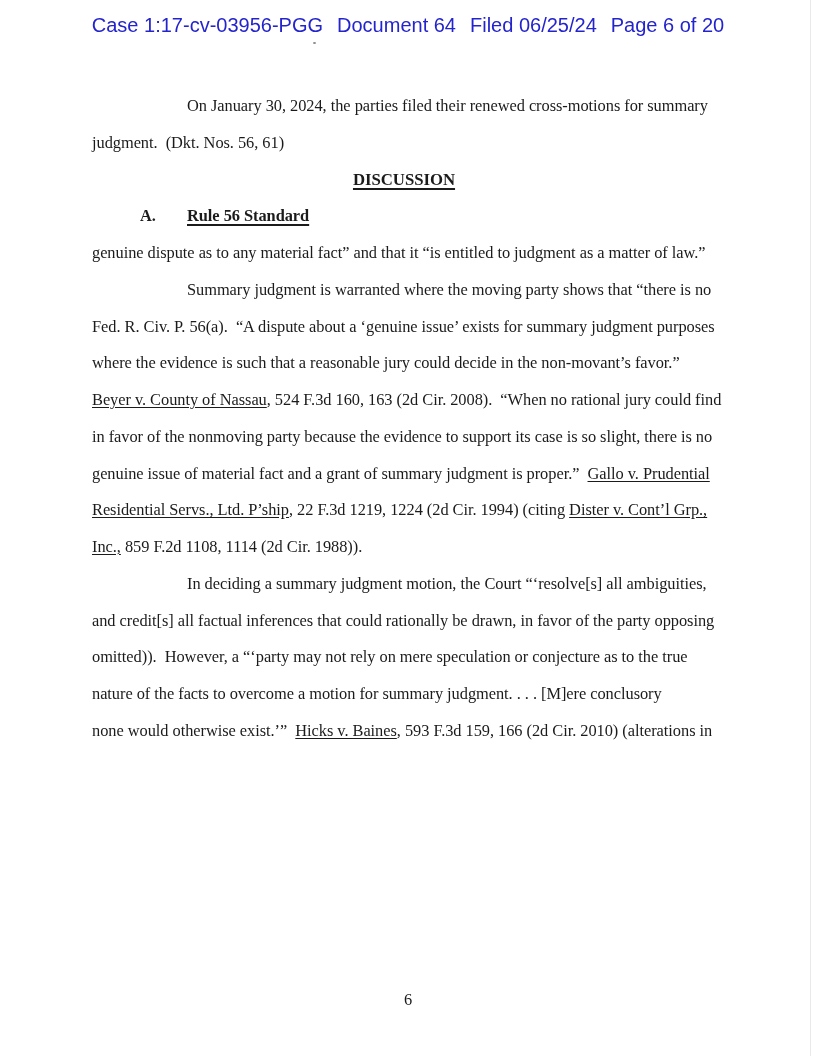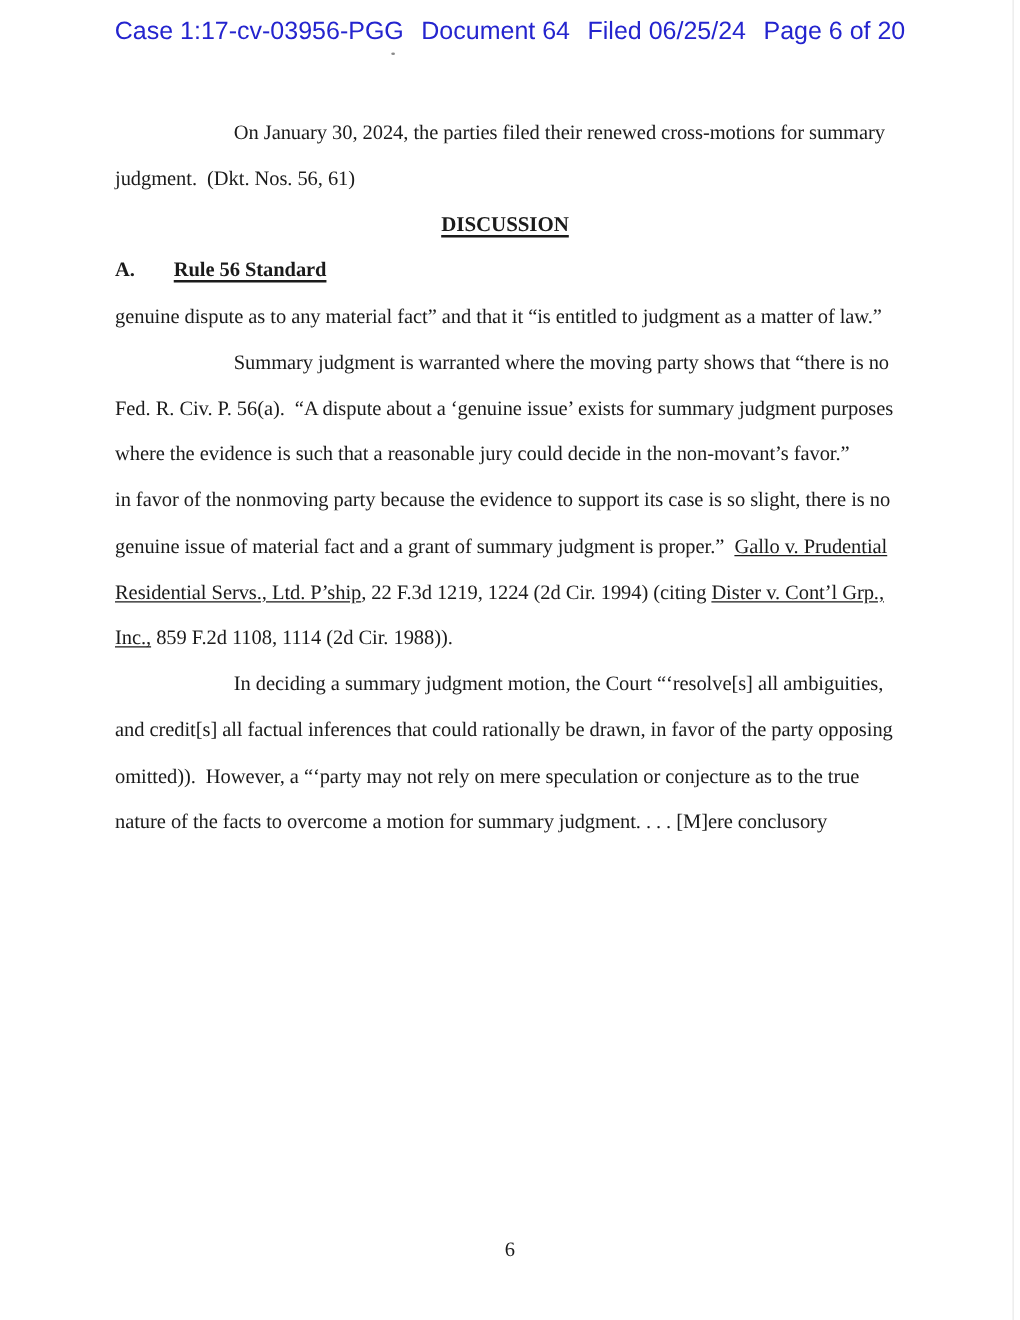--- a/index.html
+++ b/index.html
@@ -69,21 +69,21 @@
     text-decoration: underline;
     text-underline-offset: 2px;
   }
   .u2 {
     text-decoration: underline;
     text-underline-offset: 3px;
     text-decoration-thickness: 1.5px;
   }
   .heading-center { text-align: center; font-size: 16.8px; }
   .num  { display: inline-block; width: 48px; }
-  .sub  { }
+  .sub  { margin-left: 48px; }
   .num2 { display: inline-block; width: 47px; }
   .footer {
     position: absolute;
     top: 988px;
     left: 0;
     width: 100%;
     text-align: center;
     font-size: 16.4px;
     line-height: 24px;
     color: #1b1b1b;
@@ -113,31 +113,33 @@
     <div class="ln heading-center"><span class="b u2">DISCUSSION</span></div>
 
 
     <div class="ln sub"><span class="b num2">A.</span><span class="b u2">Rule 56 Standard</span></div>
 
     <div class="para">
         <div class="ln"><span>genuine dispute as to any material fact” and that it “is entitled to judgment as a matter of law.”</span></div>
         <div class="ln indent"><span>Summary judgment is warranted where the moving party shows that “there is no</span></div>
         <div class="ln"><span>Fed. R. Civ. P. 56(a).  “A dispute about a ‘genuine issue’ exists for summary judgment purposes</span></div>
         <div class="ln"><span>where the evidence is such that a reasonable jury could decide in the non-movant’s favor.”</span></div>
+        <div class="ln"><span class="u">Beyer v. County of Nassau</span><span>, 524 F.3d 160, 163 (2d Cir. 2008).  “When no rational jury could find</span></div>
         <div class="ln"><span>in favor of the nonmoving party because the evidence to support its case is so slight, there is no</span></div>
         <div class="ln"><span>genuine issue of material fact and a grant of summary judgment is proper.”  </span><span class="u">Gallo v. Prudential</span></div>
         <div class="ln"><span class="u">Residential Servs., Ltd. P’ship</span><span>, 22 F.3d 1219, 1224 (2d Cir. 1994) (citing </span><span class="u">Dister v. Cont’l Grp.,</span></div>
         <div class="ln"><span class="u">Inc.,</span><span> 859 F.2d 1108, 1114 (2d Cir. 1988)).</span></div>
       </div>
 
     <div class="para">
         <div class="ln indent"><span>In deciding a summary judgment motion, the Court “‘resolve[s] all ambiguities,</span></div>
         <div class="ln"><span>and credit[s] all factual inferences that could rationally be drawn, in favor of the party opposing</span></div>
         <div class="ln"><span>omitted)).  However, a “‘party may not rely on mere speculation or conjecture as to the true</span></div>
         <div class="ln"><span>nature of the facts to overcome a motion for summary judgment. . . . [M]ere conclusory</span></div>
+        <div class="ln"><span>none would otherwise exist.’”  </span><span class="u">Hicks v. Baines</span><span>, 593 F.3d 159, 166 (2d Cir. 2010) (alterations in</span></div>
       </div>
 
   </div>
 
   <div class="footer">6</div>
 
   <div class="edge-line"></div>
 
 </div>
 

